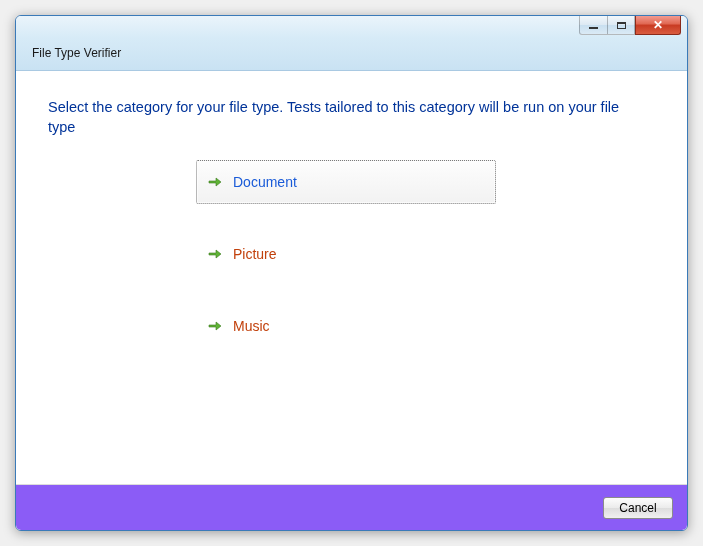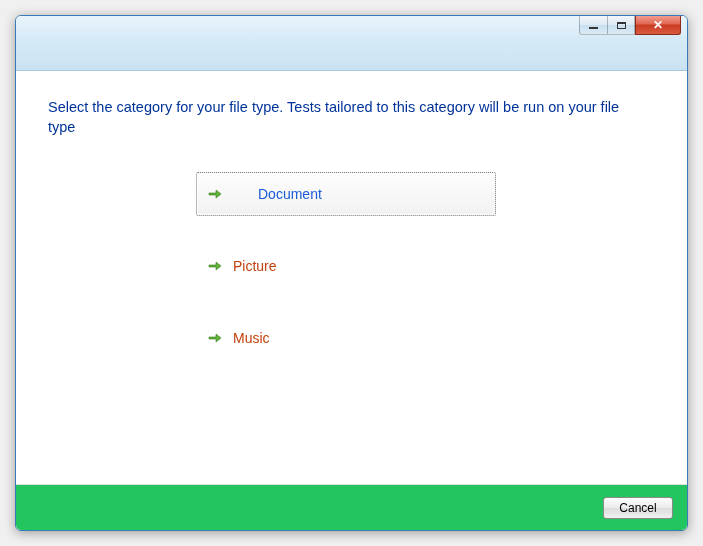--- a/index.html
+++ b/index.html
@@ -76,59 +76,58 @@
       flex-direction: column;
     }
     .content {
       flex: 1;
       padding: 26px 32px 8px 32px;
     }
     .instruction {
       color: #003399;
       font-size: 14.5px;
       line-height: 1.4;
-      margin-bottom: 34px;
+      margin-bottom: 22px;
       max-width: 590px;
     }
     .options {
       margin-left: 148px;
     }
     .option {
       width: 300px;
       height: 44px;
       display: flex;
       align-items: center;
       padding: 0 10px;
       margin-bottom: 28px;
       border: 1px solid transparent;
       border-radius: 2px;
       cursor: pointer;
     }
     .option.focused {
       border: 1px dotted #7a7a7a;
       background: linear-gradient(180deg, #fdfdfd 0%, #f2f2f2 100%);
       box-shadow: inset 0 0 0 1px rgba(255,255,255,0.6);
-      gap: 25px;
     }
     .arrow-icon {
       width: 16px;
       height: 16px;
       margin-right: 10px;
       flex-shrink: 0;
     }
     .option-label {
       color: #c2410c;
       font-size: 14px;
     }
     .option.focused .option-label { color: #1a5bd8; }
 
     .footer {
       height: 46px;
       border-top: 1px solid #dcdcdc;
-      background: #22c55e;
+      background: #8b5cf6;
       display: flex;
       align-items: center;
       justify-content: flex-end;
       padding: 0 14px;
     }
     .cancel-btn {
       min-width: 70px;
       height: 22px;
       border: 1px solid #8b8b8b;
       border-radius: 3px;
@@ -137,20 +136,21 @@
       color: #000;
       cursor: pointer;
       padding: 0 10px;
     }
   </style>
 </head>
 <body>
 
 <div class="window">
   <div class="titlebar">
+    <span class="title-text">File Type Verifier</span>
     <div class="window-controls">
       <div class="wc-btn wc-min">
         <span class="wc-min-glyph"></span>
       </div>
       <div class="wc-btn wc-max">
         <span class="wc-max-glyph"></span>
       </div>
       <div class="wc-btn wc-close">
         <span class="wc-x-glyph">✕</span>
       </div>

